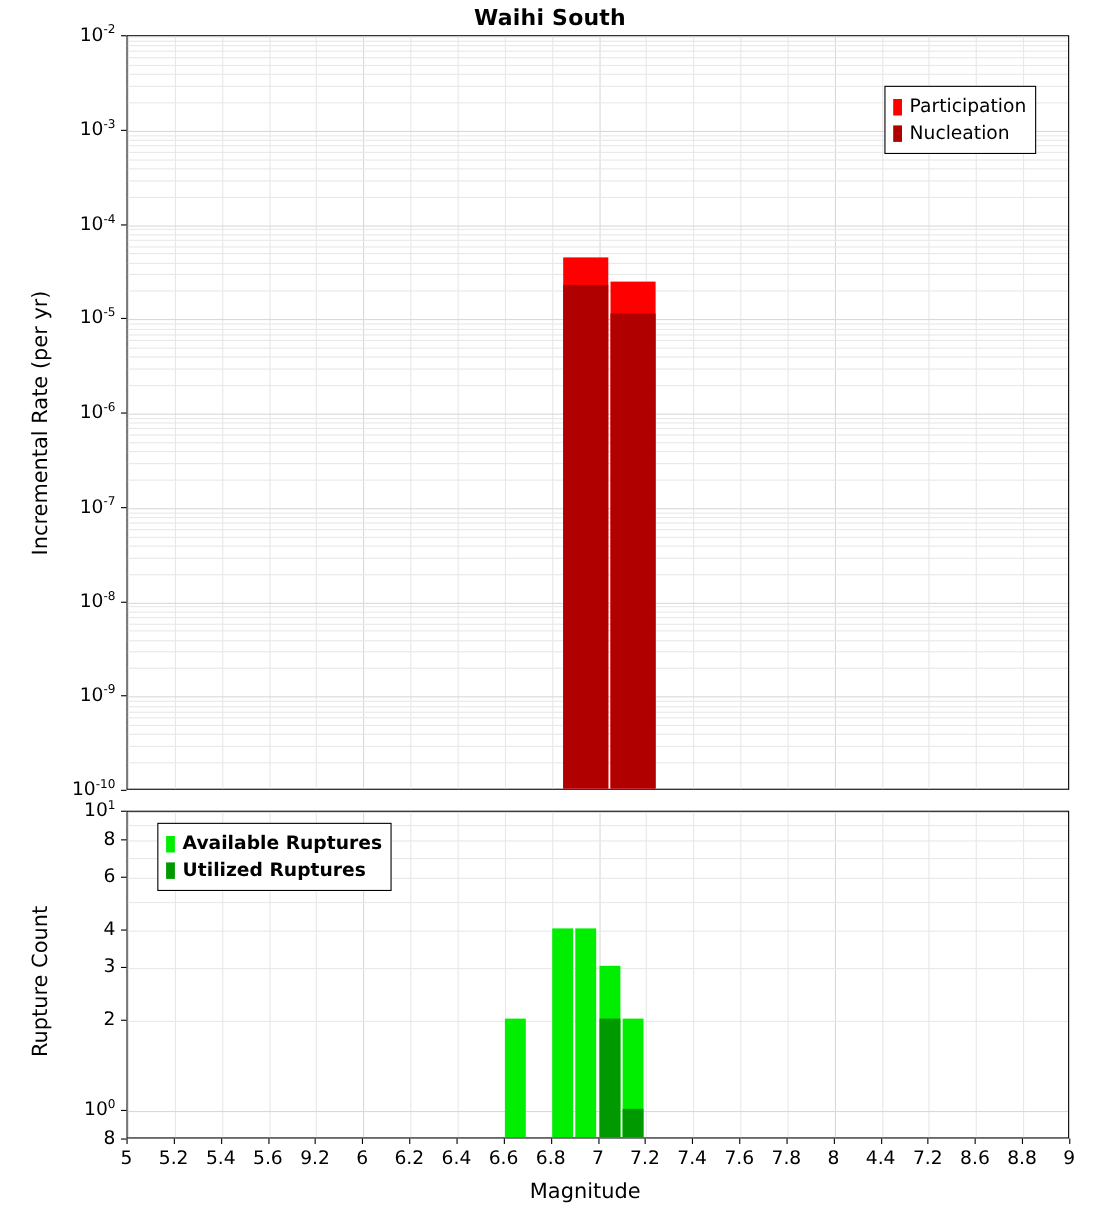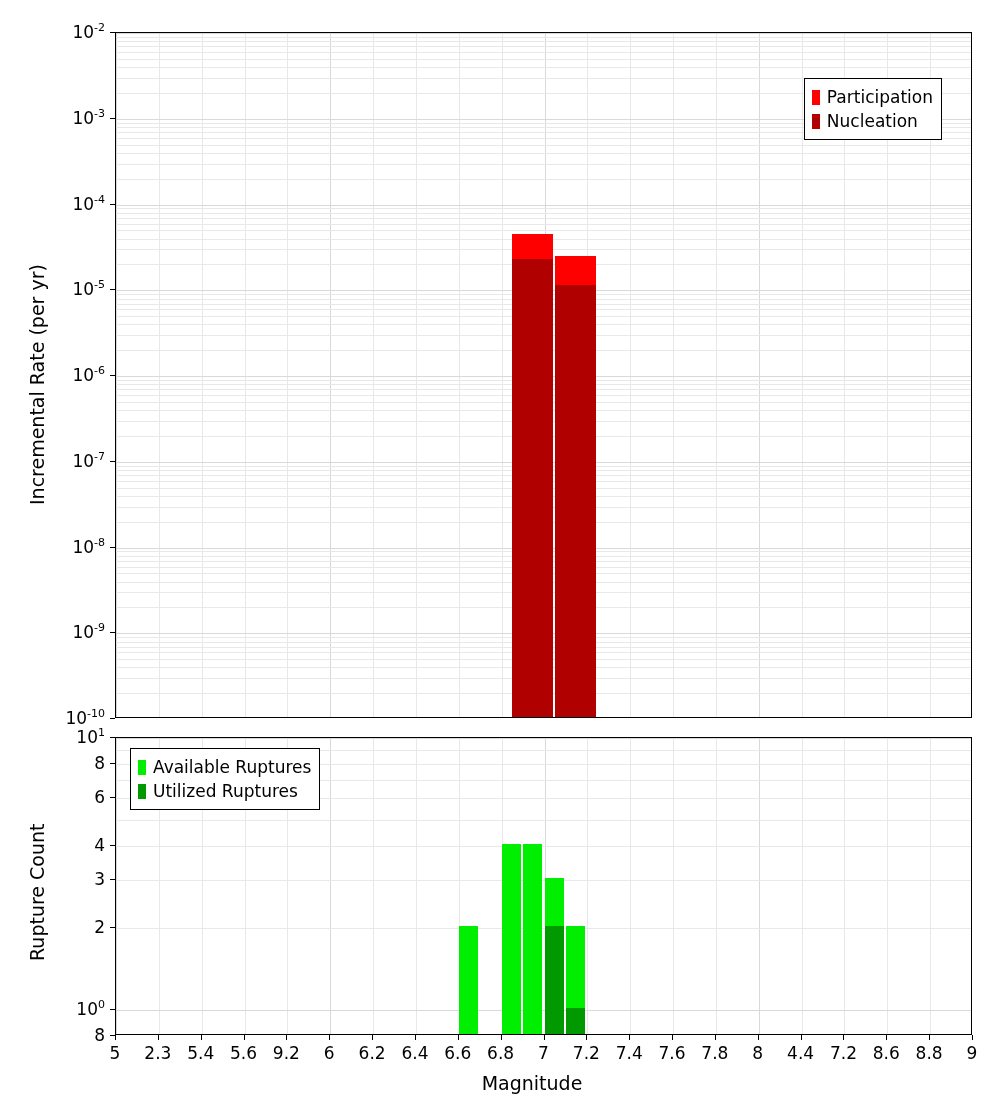--- a/index.html
+++ b/index.html
@@ -131,29 +131,31 @@
   }
   .legend-text {
     font-size: 17px;
     white-space: nowrap;
   }
   #legend-top {
     right: 29px;
     top: 45px;
   }
   #legend-bottom {
-    left: 14px;
+    left: 27px;
     top: 10px;
+    font-weight: bold;
   }
 </style>
 </head>
 <body>
 
 <div id="root">
 
+  <div class="chart-title">Waihi South</div>
 
   <div class="panel" id="panel-top">
     <div id="grid-top">
         <div class="grid-line v major" style="left:0px;"></div>
         <div class="grid-line v" style="left:43px;"></div>
         <div class="grid-line v" style="left:86px;"></div>
         <div class="grid-line v" style="left:129px;"></div>
         <div class="grid-line v" style="left:171px;"></div>
         <div class="grid-line v major" style="left:214px;"></div>
         <div class="grid-line v" style="left:257px;"></div>
@@ -314,21 +316,21 @@
         <span class="legend-swatch" style="background:#009900"></span>
         <span class="legend-text">Utilized Ruptures</span>
       </div>
     </div>
   </div>
 
   <div id="axis-layer">
       <div class="tick-mark" style="left:115px;top:1035px;width:1px;height:5px;"></div>
       <div class="tick-label x" style="left:115px;top:1043px;">5</div>
       <div class="tick-mark" style="left:157.85000000000002px;top:1035px;width:1px;height:5px;"></div>
-      <div class="tick-label x" style="left:157.85000000000002px;top:1043px;">2.3</div>
+      <div class="tick-label x" style="left:157.85000000000002px;top:1043px;">5.2</div>
       <div class="tick-mark" style="left:200.70000000000007px;top:1035px;width:1px;height:5px;"></div>
       <div class="tick-label x" style="left:200.70000000000007px;top:1043px;">5.4</div>
       <div class="tick-mark" style="left:243.54999999999993px;top:1035px;width:1px;height:5px;"></div>
       <div class="tick-label x" style="left:243.54999999999993px;top:1043px;">5.6</div>
       <div class="tick-mark" style="left:286.4px;top:1035px;width:1px;height:5px;"></div>
       <div class="tick-label x" style="left:286.4px;top:1043px;">9.2</div>
       <div class="tick-mark" style="left:329.25px;top:1035px;width:1px;height:5px;"></div>
       <div class="tick-label x" style="left:329.25px;top:1043px;">6</div>
       <div class="tick-mark" style="left:372.1px;top:1035px;width:1px;height:5px;"></div>
       <div class="tick-label x" style="left:372.1px;top:1043px;">6.2</div>

